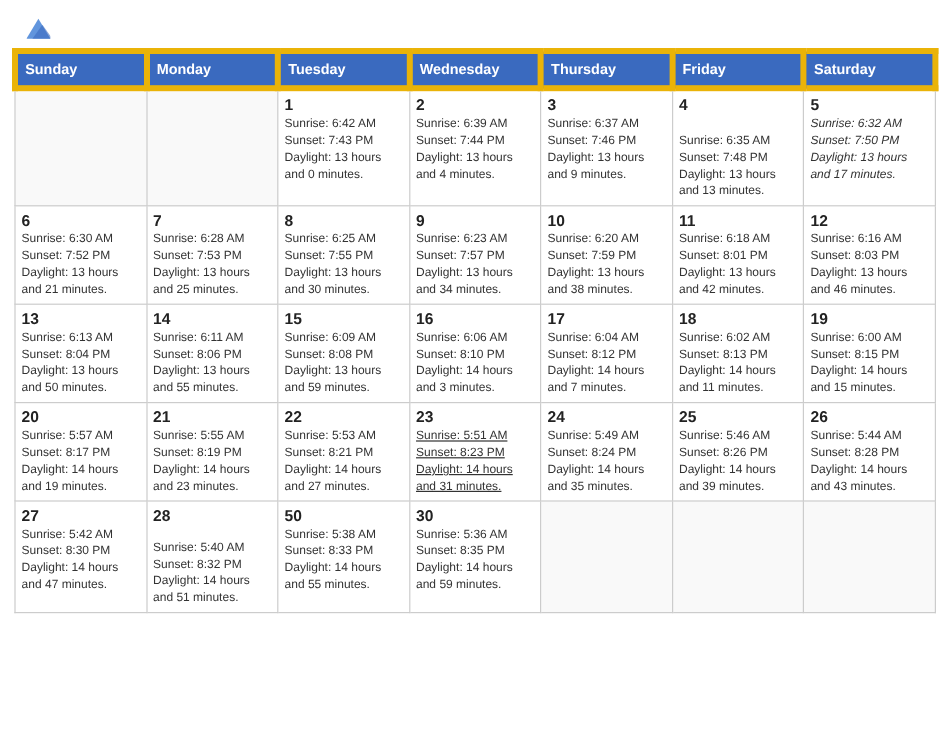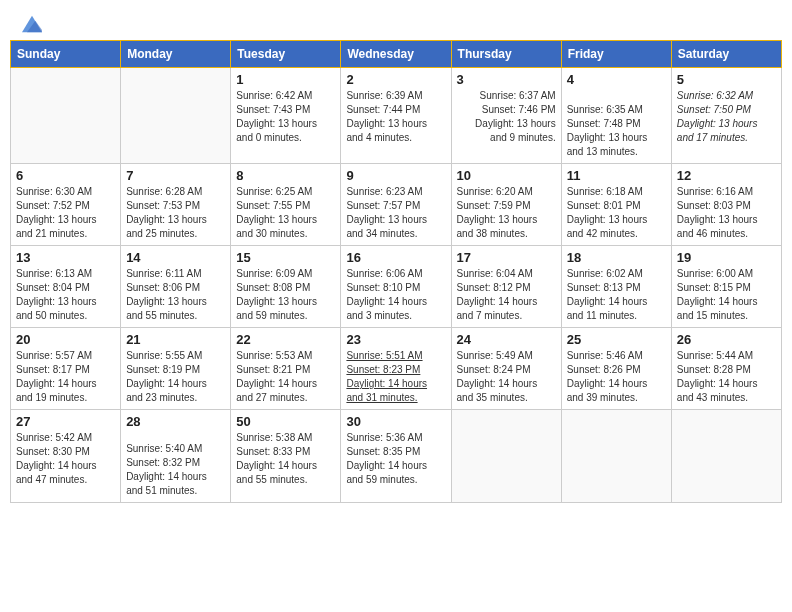--- a/index.html
+++ b/index.html
@@ -58,21 +58,21 @@
       width: 100%;
       border-collapse: collapse;
     }
     .calendar th {
       background-color: #3a6abf;
       color: #fff;
       font-size: 12px;
       font-weight: bold;
       text-align: left;
       padding: 6px 6px;
-      border: 1px solid #eab308;
+      border: 5px solid #eab308;
     }
     .calendar td {
       width: 14.28%;
       vertical-align: top;
       border: 1px solid #ccc;
       padding: 4px 5px;
       font-size: 10px;
       color: #333;
       min-height: 80px;
       background: #fff;
@@ -136,21 +136,21 @@
 Daylight: 13 hours and 0 minutes.</div>
         </td>
         <td>
           <span class="day-number">2</span>
           <div class="day-info" style="white-space: pre-line;">Sunrise: 6:39 AM
 Sunset: 7:44 PM
 Daylight: 13 hours and 4 minutes.</div>
         </td>
         <td>
           <span class="day-number">3</span>
-          <div class="day-info" style="white-space: pre-line; text-align: right;">Sunrise: 6:37 AM
+          <div class="day-info" style="white-space: pre-line;">Sunrise: 6:37 AM
 Sunset: 7:46 PM
 Daylight: 13 hours and 9 minutes.</div>
         </td>
         <td>
           <span class="day-number">4</span>
           <div class="day-info" style="white-space: pre-line; margin-top: 16px;">Sunrise: 6:35 AM
 Sunset: 7:48 PM
 Daylight: 13 hours and 13 minutes.</div>
         </td>
         <td>

